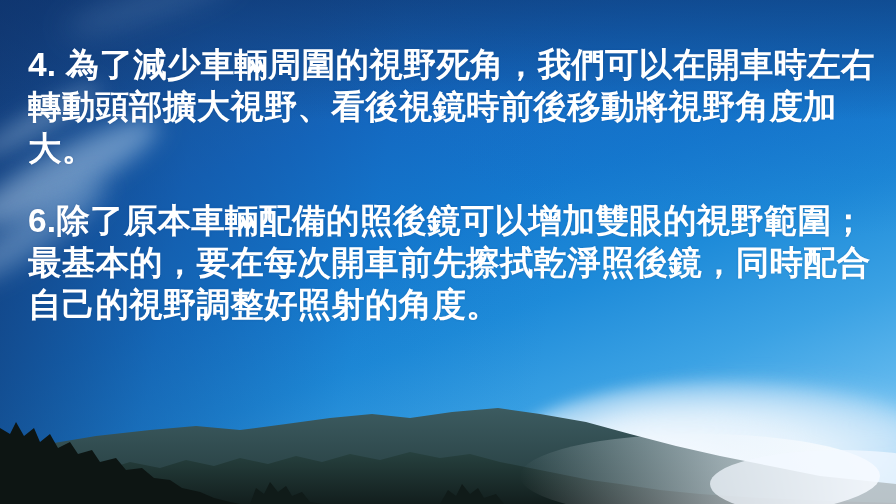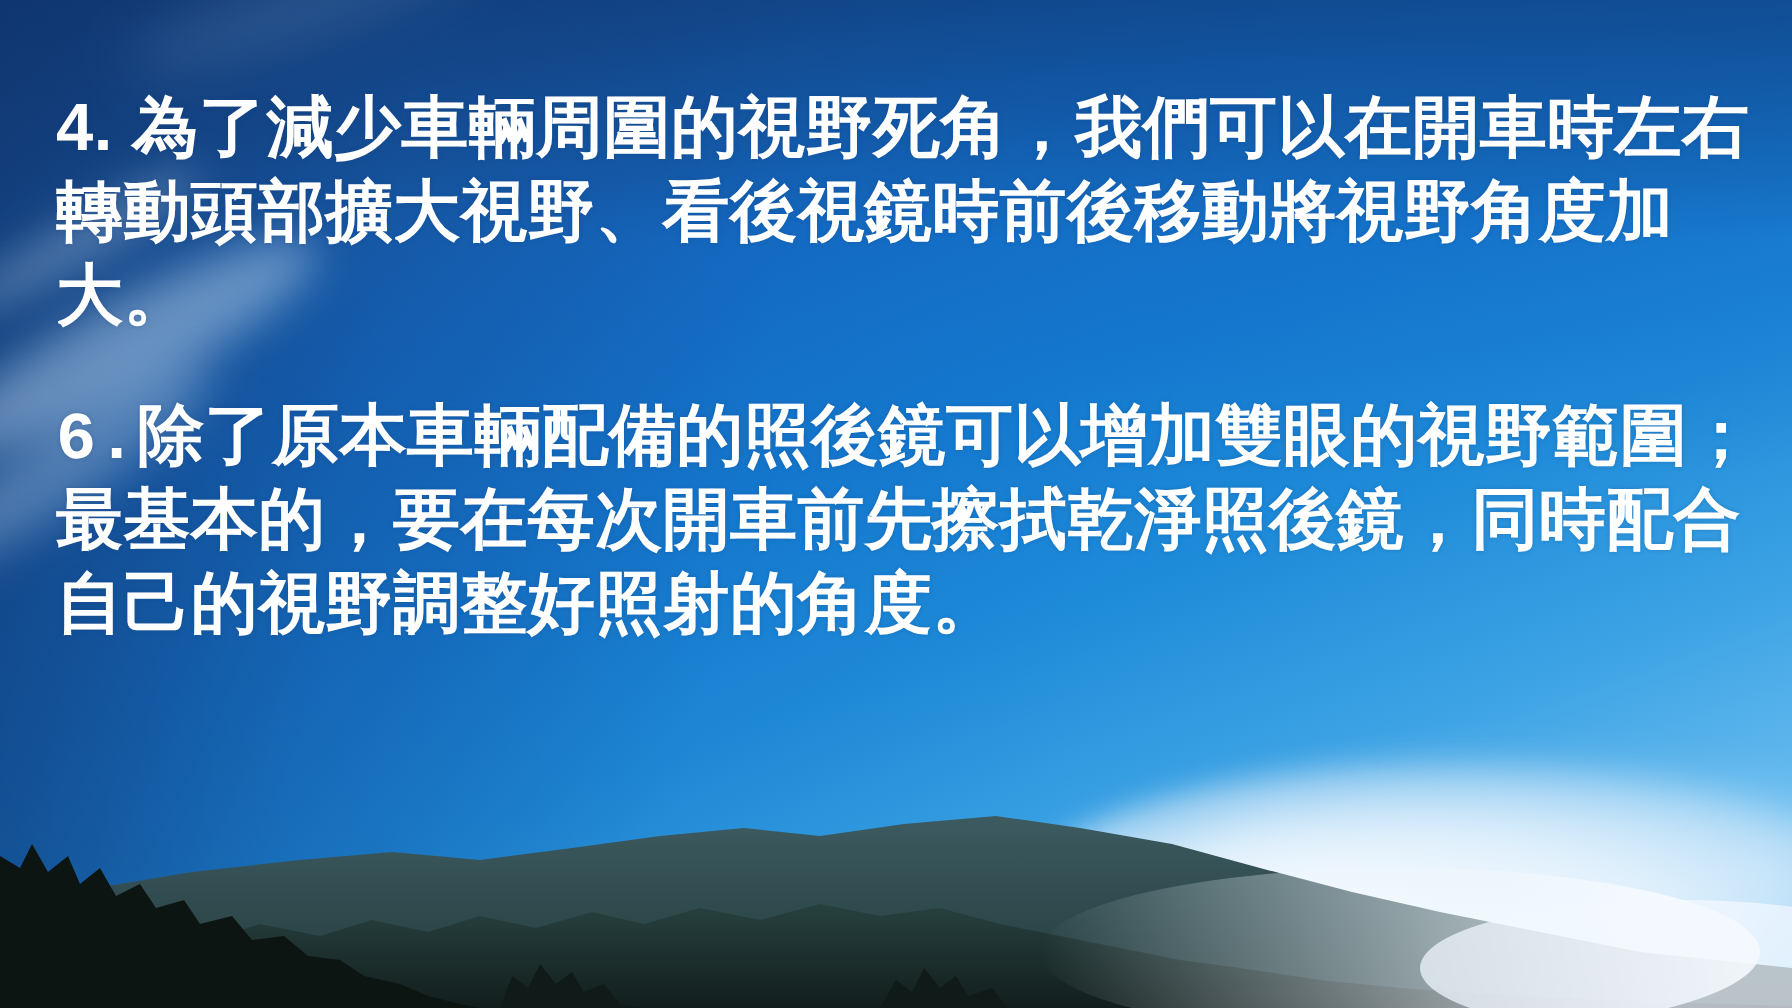--- a/index.html
+++ b/index.html
@@ -139,21 +139,21 @@
   .para {
     color: #ffffff;
     font-size: 33.5px;
     font-weight: 700;
     line-height: 42px;
     letter-spacing: 0.2px;
     margin: 0 0 30px 0;
     text-shadow: 0 0 2px rgba(20,60,120,0.28);
     white-space: pre-line;
   }
-  .para:last-child { margin-bottom: 0; font-family: Liberation Mono, monospace; }
+  .para:last-child { margin-bottom: 0; }
 </style>
 </head>
 <body>
 
 <div id="slide">
 
   <div class="sky-base"></div>
   <div class="sky-tint-left"></div>
   <div class="sky-tint-topright"></div>
   <div class="sky-vignette-top"></div>

